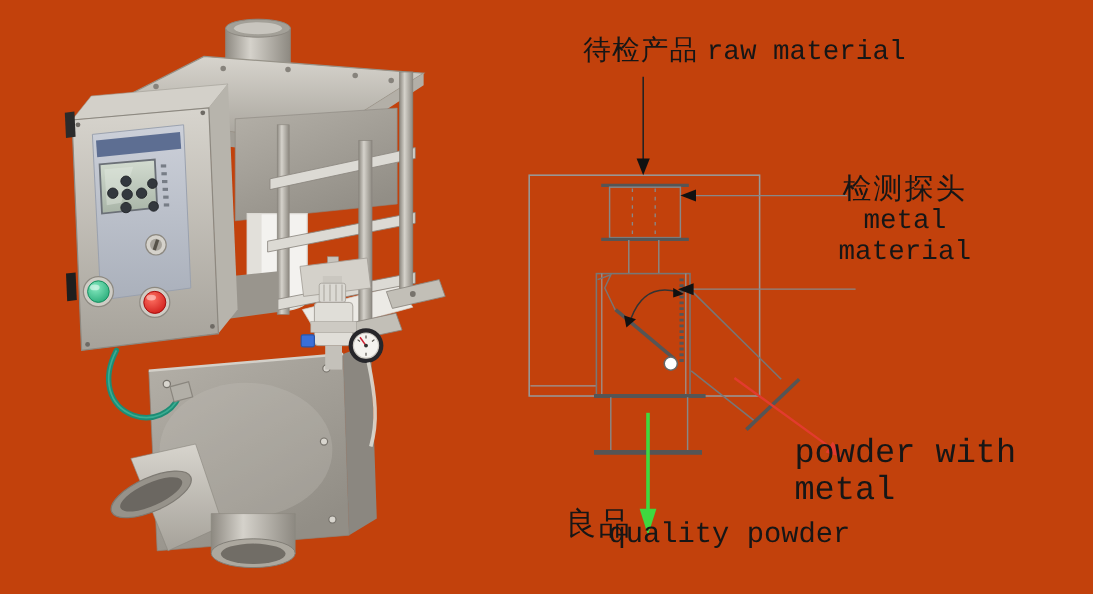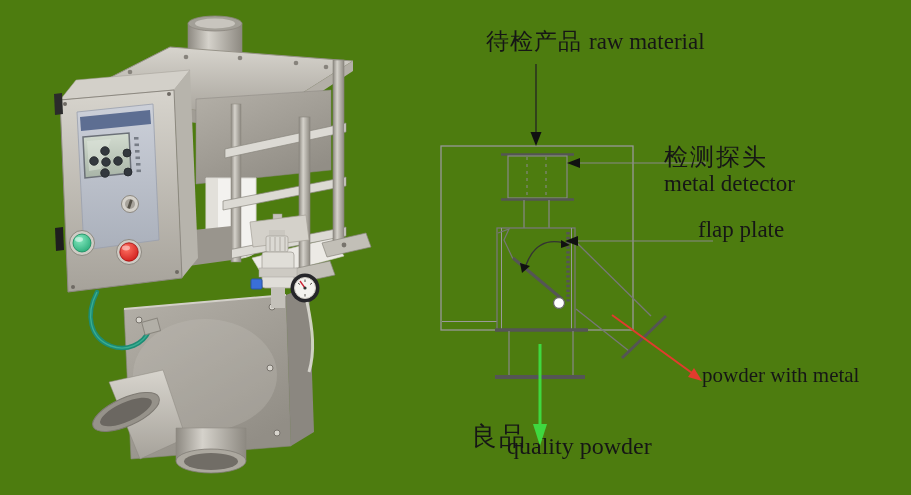--- a/index.html
+++ b/index.html
@@ -1,27 +1,27 @@
 <!DOCTYPE html>
 <html><head>
 <meta charset="utf-8">
 <style>
   html,body{margin:0;padding:0;background:#ffffff;}
-  .stage{position:relative;width:911px;height:495px;background:#4d7c0f;overflow:hidden;
-         font-family:Liberation Serif, serif;color:#161616;}
+  .stage{position:relative;width:911px;height:495px;background:#c2410c;overflow:hidden;
+         font-family:Liberation Mono, monospace;color:#161616;}
   .stage svg{position:absolute;left:0;top:0;}
   .lbl{position:absolute;white-space:nowrap;color:#161616;}
   .lbl .zh{font-size:23px;letter-spacing:1px;}
   .lbl .en{font-size:23px;margin-left:7px;}
-  .lbl-block{position:absolute;color:#161616;}
+  .lbl-block{position:absolute;text-align:center;color:#161616;}
   .lbl-block .zh{display:block;font-size:24px;letter-spacing:2px;}
   .lbl-block .en{display:block;font-size:23px;margin-top:-2px;}
   .lbl-reject{position:absolute;color:#161616;}
   .lbl-reject .zh{display:block;font-size:26px;letter-spacing:3px;padding-left:38px;}
-  .lbl-reject .en{display:block;font-size:21px;margin-top:-3px;margin-left:40px;}
+  .lbl-reject .en{display:block;font-size:28px;margin-top:-3px;}
   .lbl-good-zh{position:absolute;font-size:26px;letter-spacing:2px;color:#161616;}
   .lbl-good-en{position:absolute;font-size:24px;color:#161616;}
 </style>
 </head>
 <body>
 
 <div class="stage">
 
   <svg width="911" height="495" viewBox="0 0 911 495">
     <defs>
@@ -272,25 +272,24 @@
       </g>
     </g>
   </svg>
 
   <div class="lbl" style="left:486px;top:26px;">
     <span class="zh">待检产品</span><span class="en">raw material</span>
   </div>
 
   <div class="lbl-block" style="left:664px;top:141px;width:180px;">
     <span class="zh">检测探头</span>
-    <span class="en">metal detector</span>
+    <span class="en">metal material</span>
   </div>
 
   <div class="lbl-block" style="left:698px;top:219px;width:125px;">
-    <span class="en">flap plate</span>
   </div>
 
   <div class="lbl-reject" style="left:662px;top:366px;width:205px;">
     <span class="en">powder with metal</span>
   </div>
 
   <div class="lbl-good-zh" style="left:471px;top:419px;">良品</div>
   <div class="lbl-good-en" style="left:507px;top:433px;">quality powder</div>
 
 </div>

